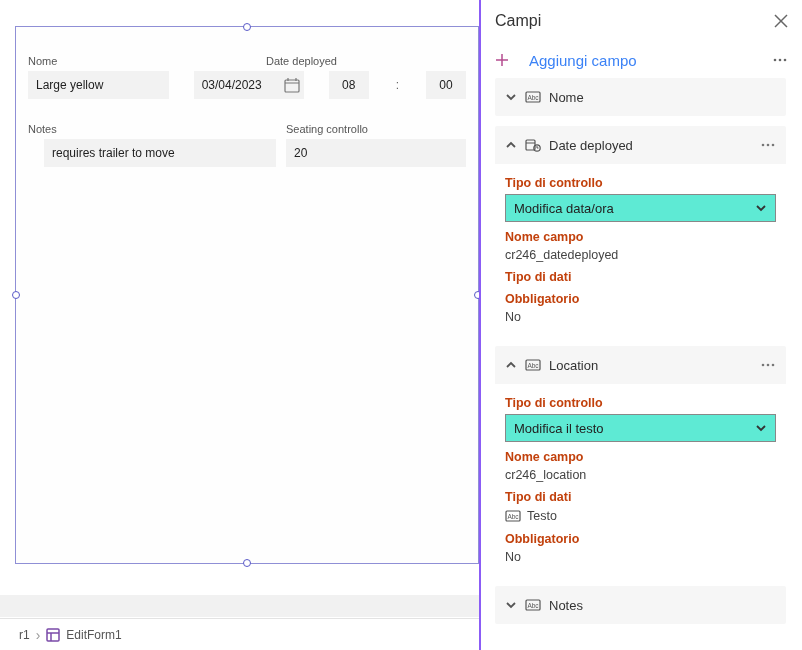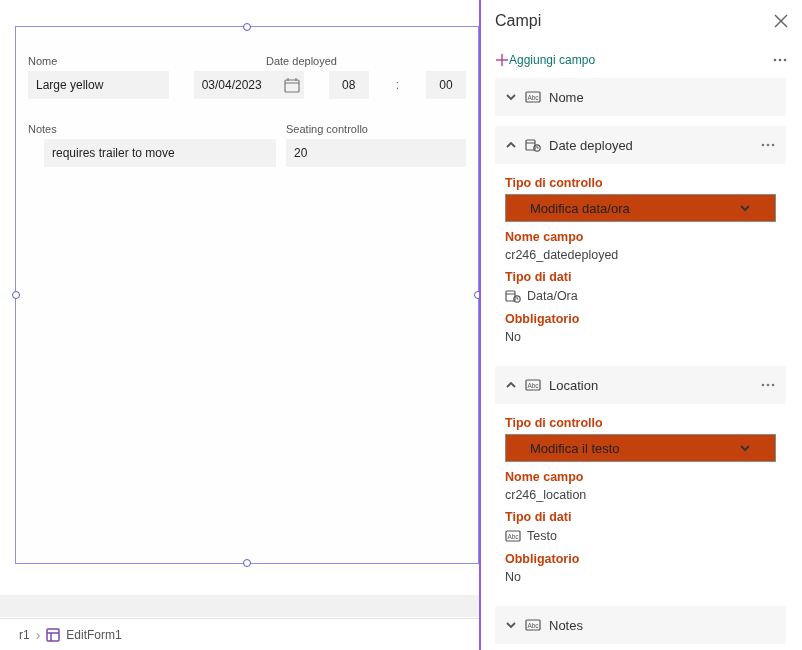--- a/index.html
+++ b/index.html
@@ -77,21 +77,21 @@
   }
   .panel-header {
     height:42px; display:flex; align-items:center; justify-content:space-between;
     padding:0 14px; font-size:16px; color:#333;
   }
   .close-x { width:14px; height:14px; stroke:#666; stroke-width:1.5; cursor:pointer; fill:none;}
   .panel-sub {
     height:36px; display:flex; align-items:center; justify-content:space-between;
     padding:0 14px;
   }
-  .add-field { display:flex; align-items:center; gap:0; font-size:12px; color:#0f766e; cursor:pointer;}
+  .add-field { display:flex; align-items:center; gap:20px; font-size:15px; color:#3b82f6; cursor:pointer;}
   .plus-ico { width:14px; height:14px; stroke:#b44b8f; stroke-width:1.5; fill:none; }
   .more-dots { width:16px; height:16px; fill:#666; cursor:pointer;}
   .panel-scroll {
     position:absolute; left:0; right:2px; top:78px; bottom:0; overflow-y:auto;
     padding: 0 14px 20px 14px;
   }
   .panel-scroll::-webkit-scrollbar { width:12px; }
   .panel-scroll::-webkit-scrollbar-thumb { background:#c9c9c9; border-radius:6px; }
   .panel-scroll::-webkit-scrollbar-track { background:#f5f5f5; }
 
@@ -102,22 +102,22 @@
     height:38px; display:flex; align-items:center; padding:0 10px; gap:8px;
     cursor:pointer; font-size:13px; color:#333;
   }
   .chev { width:12px; height:12px; stroke:#555; stroke-width:1.8; fill:none; }
   .type-ico { width:16px; height:16px; }
   .card-dots { margin-left:auto; width:16px; height:16px; fill:#777; }
   .card-body { padding: 4px 10px 12px 10px; background:#fff; }
   .prop-label { font-size:12.5px; font-weight:600; color:#c2410c; margin-top:8px; }
   .prop-value { font-size:12.5px; color:#444; margin-top:4px; display:flex; align-items:center; gap:6px;}
   .select-box {
-    background:#c2410c; border:1px solid #888; height:28px; margin-top:4px;
-    display:flex; align-items:center; padding:0 24px; font-size:13px; color:#222;
+    background:#5eead4; border:1px solid #888; height:28px; margin-top:4px;
+    display:flex; align-items:center; padding:0 8px; font-size:13px; color:#222;
     justify-content:space-between; cursor:pointer;
   }
   .sel-chev { width:12px; height:12px; stroke:#333; stroke-width:1.8; fill:none;}
 </style>
 </head>
 <body>
 
 <svg width="0" height="0" style="position:absolute">
   <defs>
     <g id="i-chev-down">
@@ -270,26 +270,20 @@
         <div class="prop-label">Tipo di controllo</div>
         <div class="select-box">
           <span>Modifica data/ora</span>
           <svg class="sel-chev" viewBox="0 0 12 12">
               <use href="#i-chev-down"></use>
             </svg>
         </div>
         <div class="prop-label">Nome campo</div>
         <div class="prop-value">cr246_datedeployed</div>
         <div class="prop-label">Tipo di dati</div>
-        <div class="prop-value">
-          <svg class="type-ico" viewBox="0 0 16 16">
-              <use href="#i-datetime"></use>
-            </svg>
-          <span>Data/Ora</span>
-        </div>
         <div class="prop-label">Obbligatorio</div>
         <div class="prop-value">No</div>
       </div>
     </div>
 
     <div class="card">
       <div class="card-head">
         <svg class="chev" viewBox="0 0 12 12">
             <use href="#i-chev-up"></use>
           </svg>

